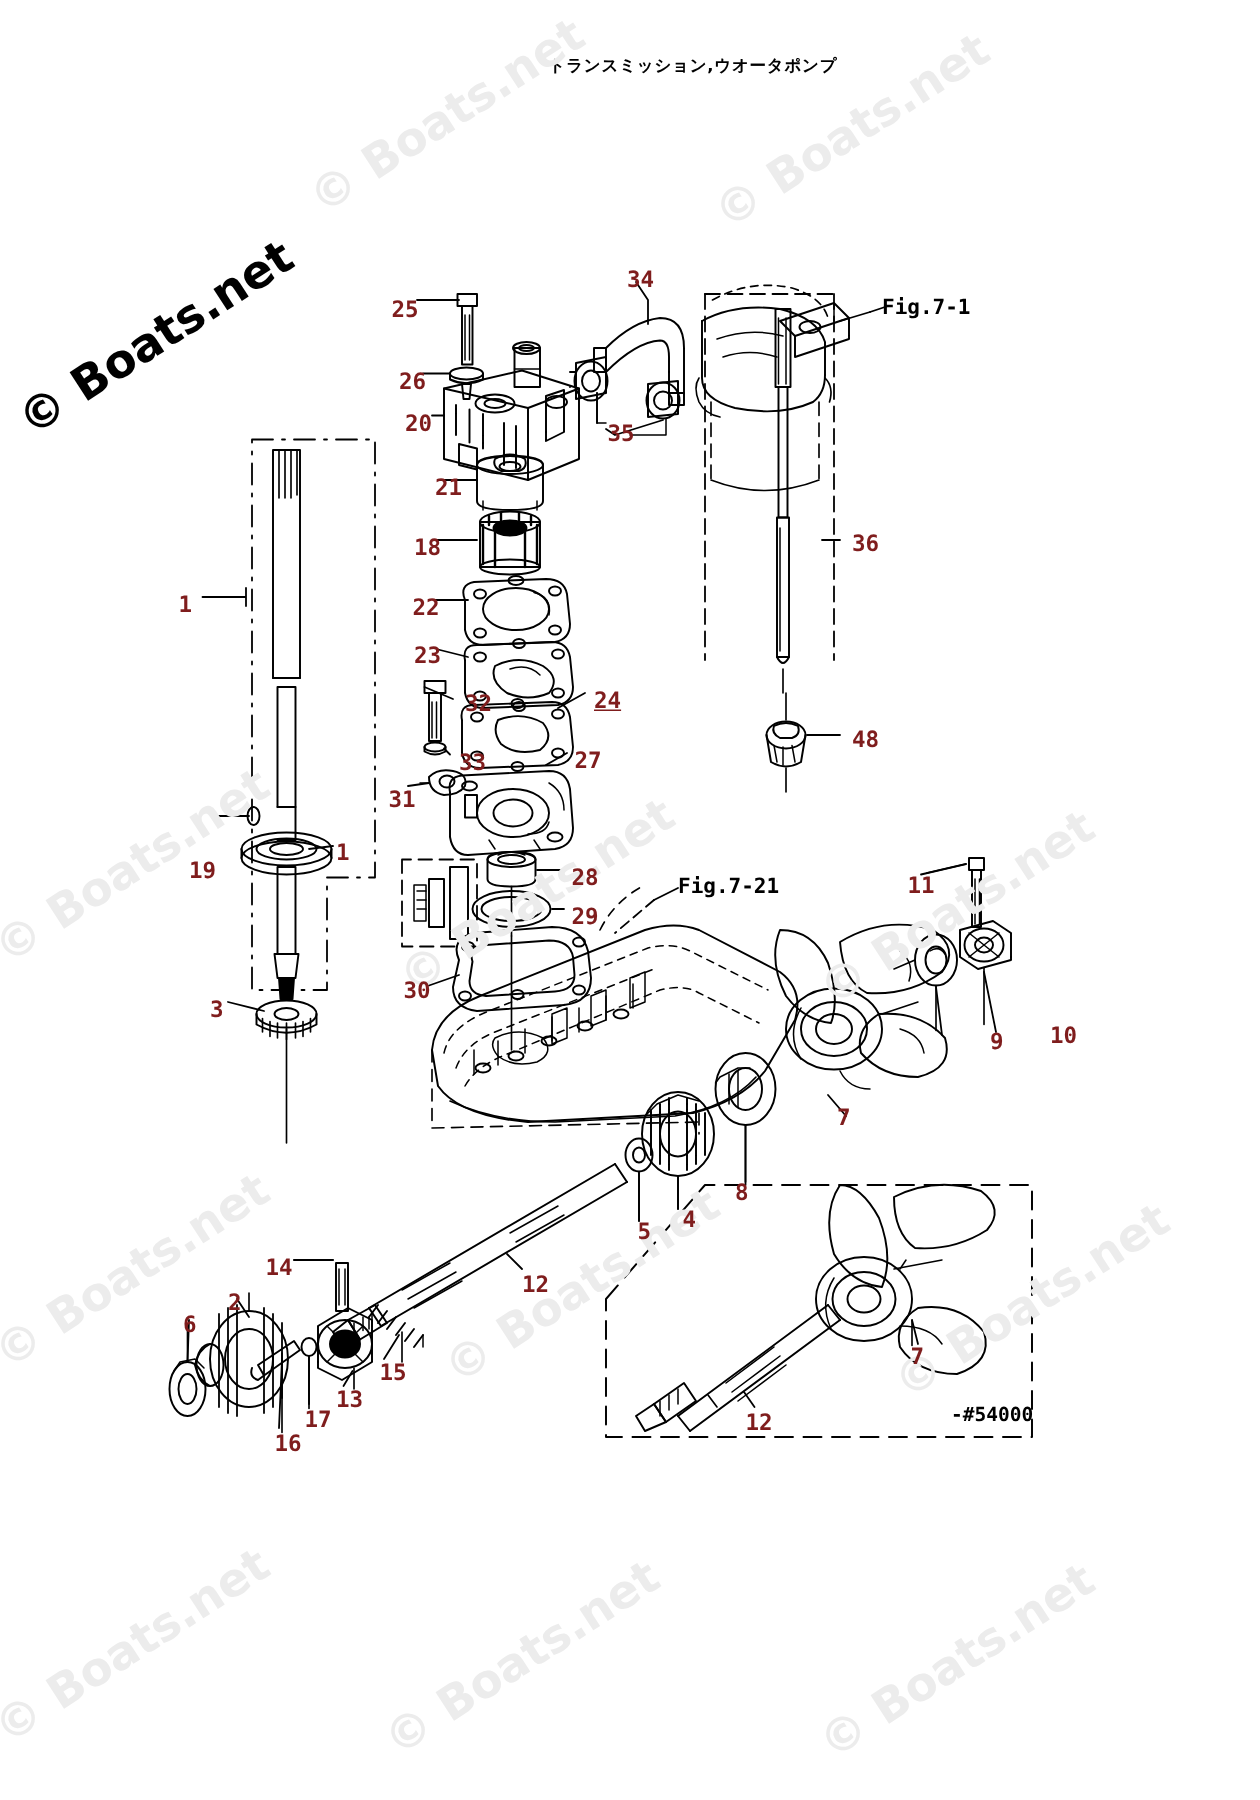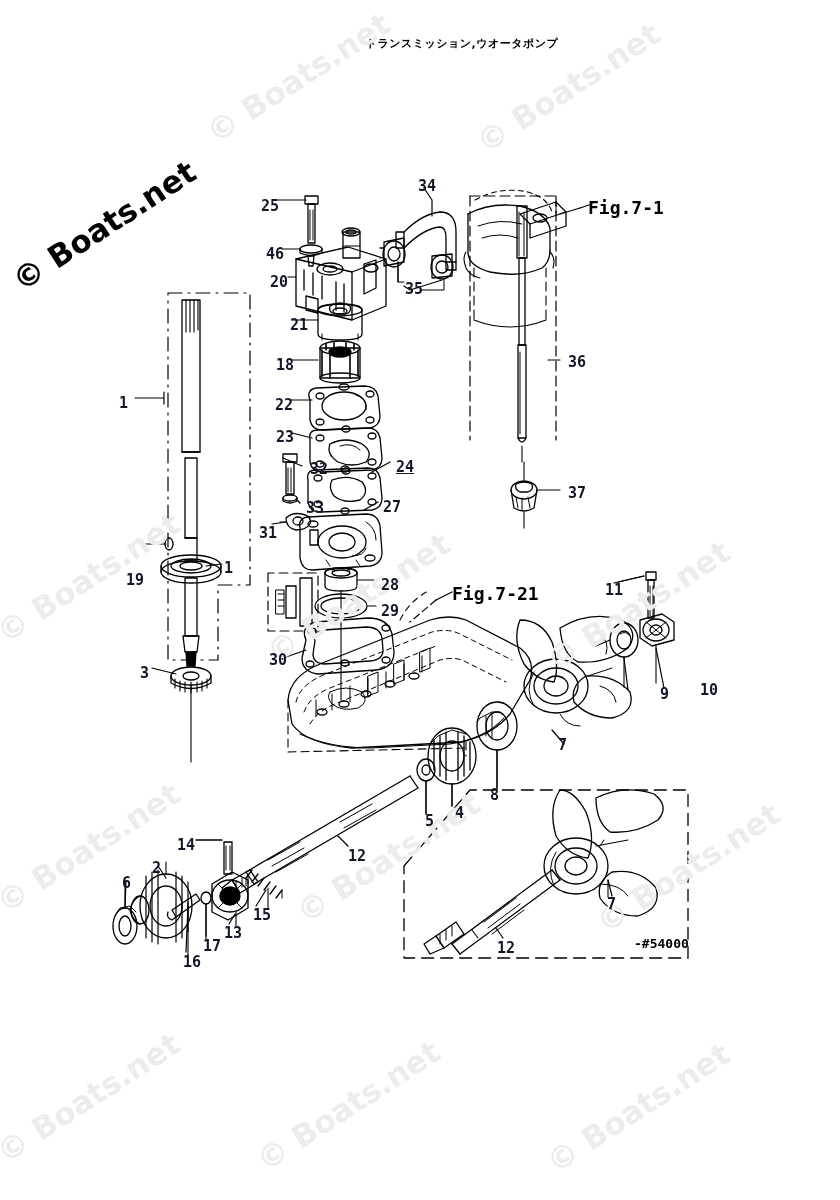--- a/index.html
+++ b/index.html
@@ -40,24 +40,24 @@
   .wm-dark{color:#000;font-size:31px;letter-spacing:0px;}
   .wm-light{color:#ececec;font-size:31px;letter-spacing:0px;}
 
   
   #art{position:absolute;left:0;top:0;width:840px;height:1200px;}
   #art svg{display:block;}
 
   
   .cal{
     position:absolute;font-size:15px;font-weight:700;letter-spacing:0px;
-    color:#0f172a;line-height:1;white-space:nowrap;
+    color:#7f1d1d;line-height:1;white-space:nowrap;
   }
   .ref{
-    position:absolute;font-size:18px;font-weight:700;color:#000;white-space:nowrap;
+    position:absolute;font-size:14px;font-weight:700;color:#000;white-space:nowrap;
   }
   .inset-code{position:absolute;font-size:13px;font-weight:700;white-space:nowrap;}
 </style>
 </head>
 <body>
 
 <div id="page">
 
   <div class="title-block">
     <div class="kana">トランスミッション,ウオータポンプ</div>
@@ -536,32 +536,32 @@
       <div class="cal" style="left: 183px; top: 955px;">16</div>
       <div class="cal" style="left: 203px; top: 939px;">17</div>
       <div class="cal" style="left: 276px; top: 358px;">18</div>
       <div class="cal" style="left: 126px; top: 540px; margin-top: 33px;">19</div>
       <div class="cal" style="left: 270px; top: 275px;">20</div>
       <div class="cal" style="left: 277px; top: 318px; margin-left: 13px;">21</div>
       <div class="cal" style="left: 275px; top: 398px;">22</div>
       <div class="cal" style="left: 276px; top: 430px;">23</div>
       <div class="cal" style="left: 396px; top: 460px; text-decoration: underline;">24</div>
       <div class="cal" style="left: 261px; top: 199px;">25</div>
-      <div class="cal" style="left: 266px; top: 247px;">46</div>
+      <div class="cal" style="left: 266px; top: 247px;">26</div>
       <div class="cal" style="left: 383px; top: 500px;">27</div>
       <div class="cal" style="left: 381px; top: 578px;">28</div>
       <div class="cal" style="left: 381px; top: 604px;">29</div>
       <div class="cal" style="left: 269px; top: 653px;">30</div>
       <div class="cal" style="left: 259px; top: 510px; margin-top: 16px;">31</div>
       <div class="cal" style="left: 310px; top: 462px;">32</div>
       <div class="cal" style="left: 306px; top: 501px;">33</div>
       <div class="cal" style="left: 418px; top: 179px;">34</div>
       <div class="cal" style="left: 405px; top: 282px;">35</div>
       <div class="cal" style="left: 568px; top: 355px;">36</div>
-      <div class="cal" style="left: 568px; top: 486px;">37</div>
+      <div class="cal" style="left: 568px; top: 486px;">48</div>
     </div>
 
   <div class="ref" style="left:588px;top:197px;">Fig.7-1</div>
   <div class="ref" style="left:452px;top:583px;">Fig.7-21</div>
   <div class="inset-code" style="left:634px;top:936px;">-#54000</div>
 
 
 </div>
 
 </body></html>

